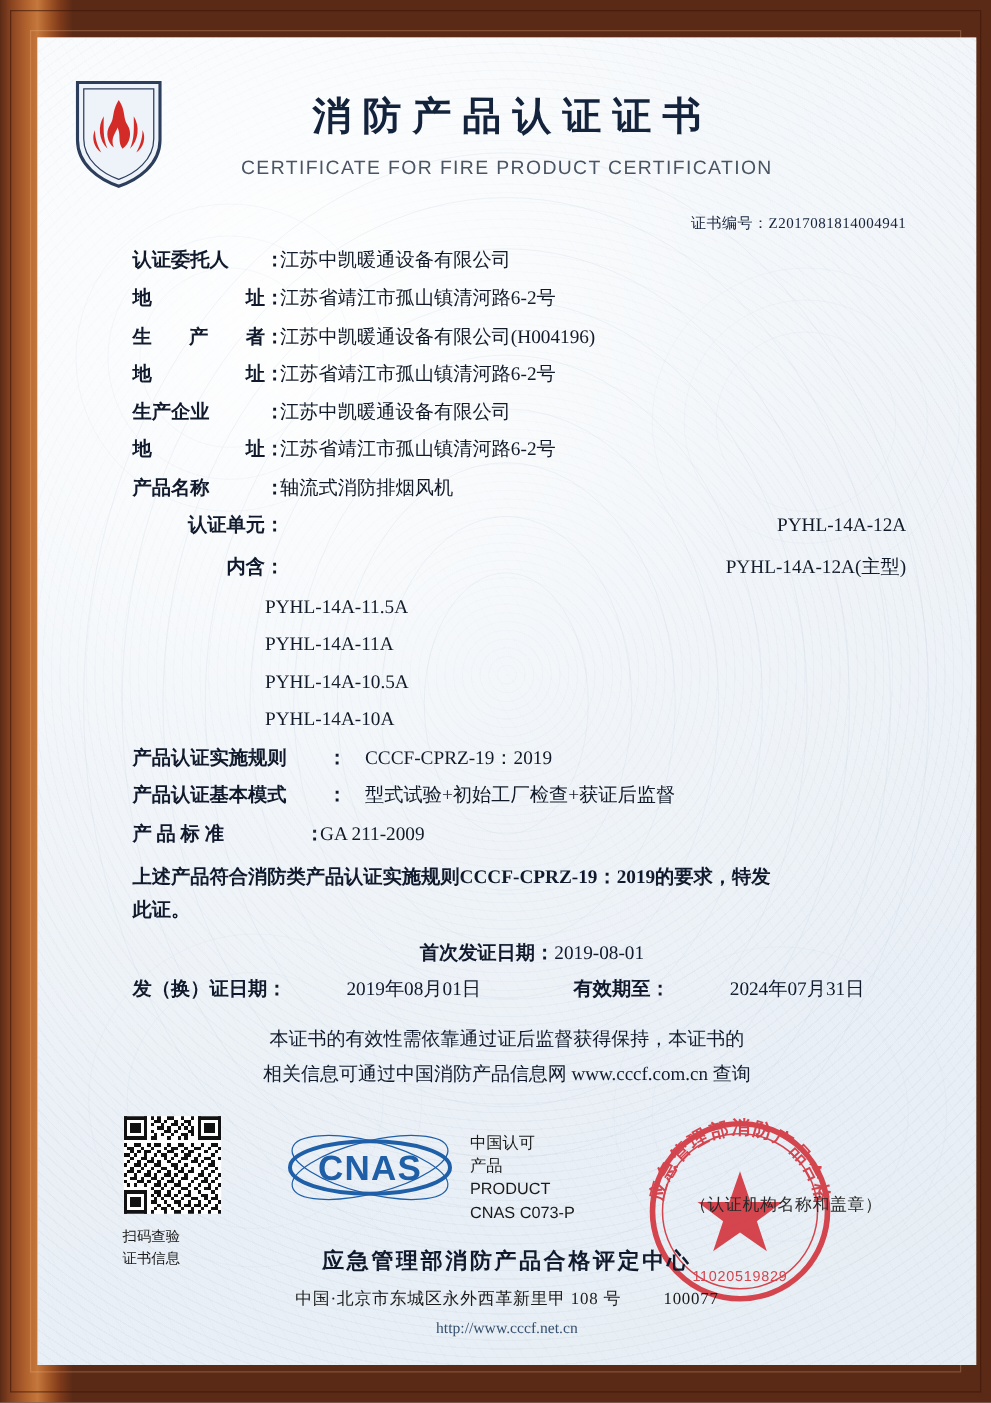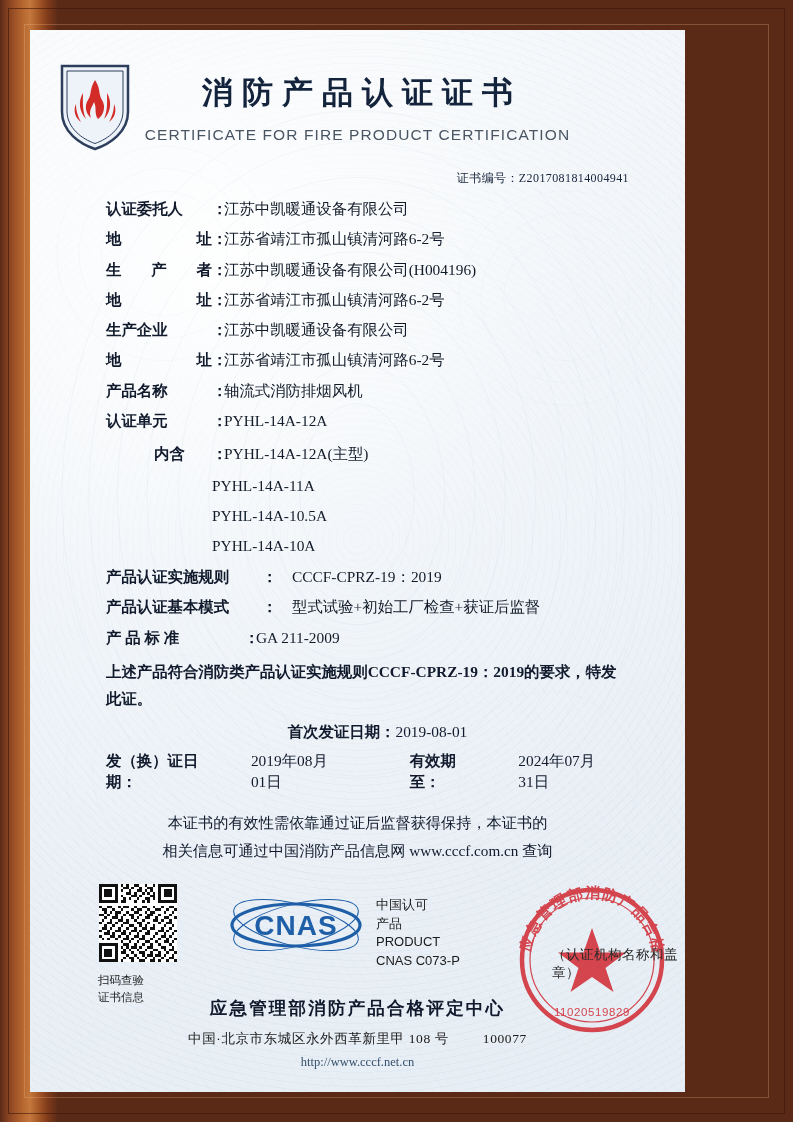--- a/index.html
+++ b/index.html
@@ -36,21 +36,21 @@
   #frame-bevel-inner {
     position: absolute;
     inset: 24px;
     border: 1px solid rgba(255,200,150,0.25);
     pointer-events: none;
   }
 
   
   #certificate-paper {
     position: relative;
-    width: 655px;
+    width: 751px;
     height: 1062px;
     box-sizing: border-box;
     background:
       radial-gradient(circle at 28% 22%, rgba(255,255,255,0.95) 0%, rgba(244,247,250,0.6) 38%, rgba(232,238,245,0.35) 70%),
       repeating-radial-gradient(circle at 50% 48%,
         rgba(186,200,214,0.22) 0px,
         rgba(186,200,214,0.22) 1px,
         rgba(255,255,255,0) 1px,
         rgba(255,255,255,0) 7px),
       repeating-linear-gradient(58deg,
@@ -139,20 +139,21 @@
     width: 12px;
     font-weight: bold;
     color: #101a2c;
   }
   .field-value {
     flex: 1 1 auto;
     color: #111a28;
   }
   .field-row.sub {
     margin-bottom: 12px;
+    text-align: right;
   }
   .sub-indent {
     flex: 0 0 auto;
     width: 48px;
   }
   .sub-label {
     flex: 0 0 auto;
     width: 58px;
     font-weight: bold;
     color: #101a2c;
@@ -415,20 +416,24 @@
         <span class="field-label">认证单元</span>
         <span class="field-colon">：</span>
         <span class="field-value">PYHL-14A-12A</span>
       </div>
 
       <div class="field-row sub">
         <span class="sub-indent"></span>
         <span class="sub-label">内含</span>
         <span class="field-colon">：</span>
         <span class="field-value">PYHL-14A-12A(主型)</span>
+      </div>
+      <div class="model-row">
+        <span class="model-indent"></span>
+        <span class="model-value">PYHL-14A-11.5A</span>
       </div>
       <div class="model-row">
         <span class="model-indent"></span>
         <span class="model-value">PYHL-14A-11A</span>
       </div>
       <div class="model-row">
         <span class="model-indent"></span>
         <span class="model-value">PYHL-14A-10.5A</span>
       </div>
       <div class="model-row">

